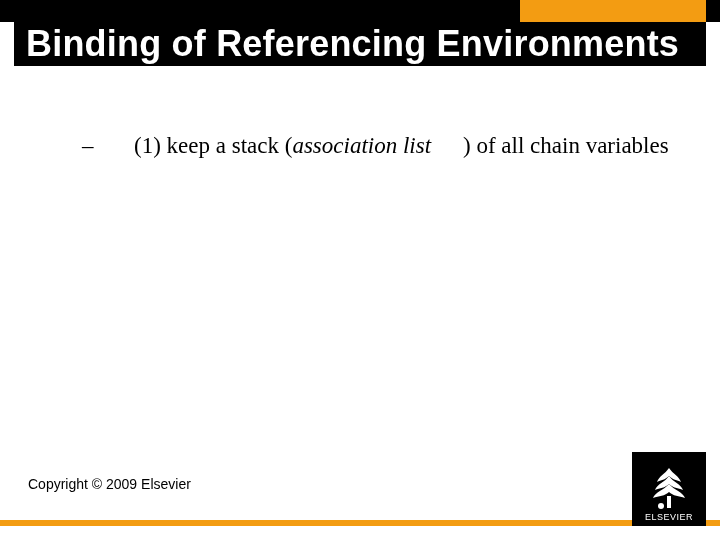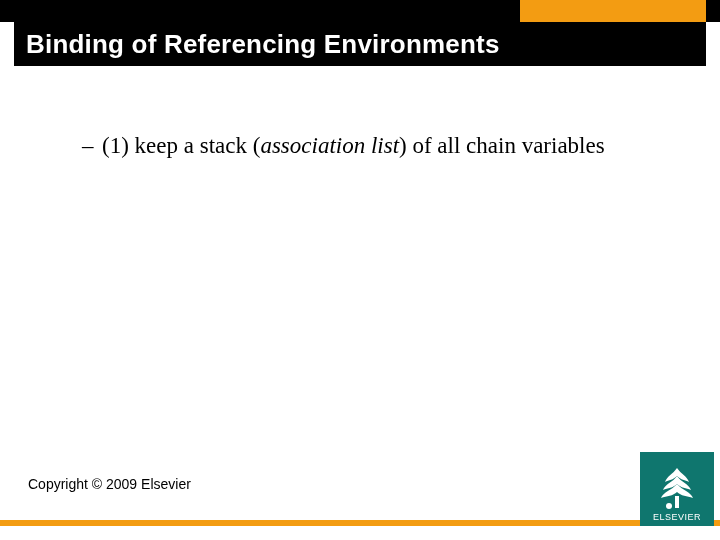--- a/index.html
+++ b/index.html
@@ -29,21 +29,21 @@
     width: 692px; height: 44px;
     background: #000;
     display: flex;
     align-items: center;
     padding-left: 12px;
   }
   .title-bar h1 {
     color: #fff;
     font-family: Arial, Helvetica, sans-serif;
     font-weight: bold;
-    font-size: 26px;
+    font-size: 36px;
     letter-spacing: 0.2px;
   }
   .content {
     position: absolute;
     left: 54px; top: 128px;
     width: 620px;
     color: #000;
   }
   .lvl1 {
     font-size: 26px;
@@ -93,38 +93,38 @@
     color: #000;
   }
   .footer-line {
     position: absolute;
     left: 0; bottom: 14px;
     width: 720px; height: 6px;
     background: #f39c12;
   }
   .logo-block {
     position: absolute;
-    right: 6px; bottom: 14px;
+    right: 14px; bottom: 14px;
     width: 74px; height: 74px;
-    background: #0f766e;
+    background: #000000;
     display: flex;
     flex-direction: column;
     align-items: center;
     justify-content: flex-end;
     padding-bottom: 4px;
   }
   .logo-block svg { display: block; }
   .logo-text {
     font-family: Arial, Helvetica, sans-serif;
     font-size: 9px;
     letter-spacing: 0.5px;
     color: #fff;
     margin-top: 2px;
   }
-  .l2-pre, .l2-post { font-style: normal; }
+  .l2-pre, .l2-post { font-style: normal; margin-left: 32px; }
 </style>
 </head>
 <body>
 
 <div class="slide">
   <div class="top-black"></div>
   <div class="top-orange"></div>
 
   <div class="title-bar">
     <h1>Binding of Referencing Environments</h1>

